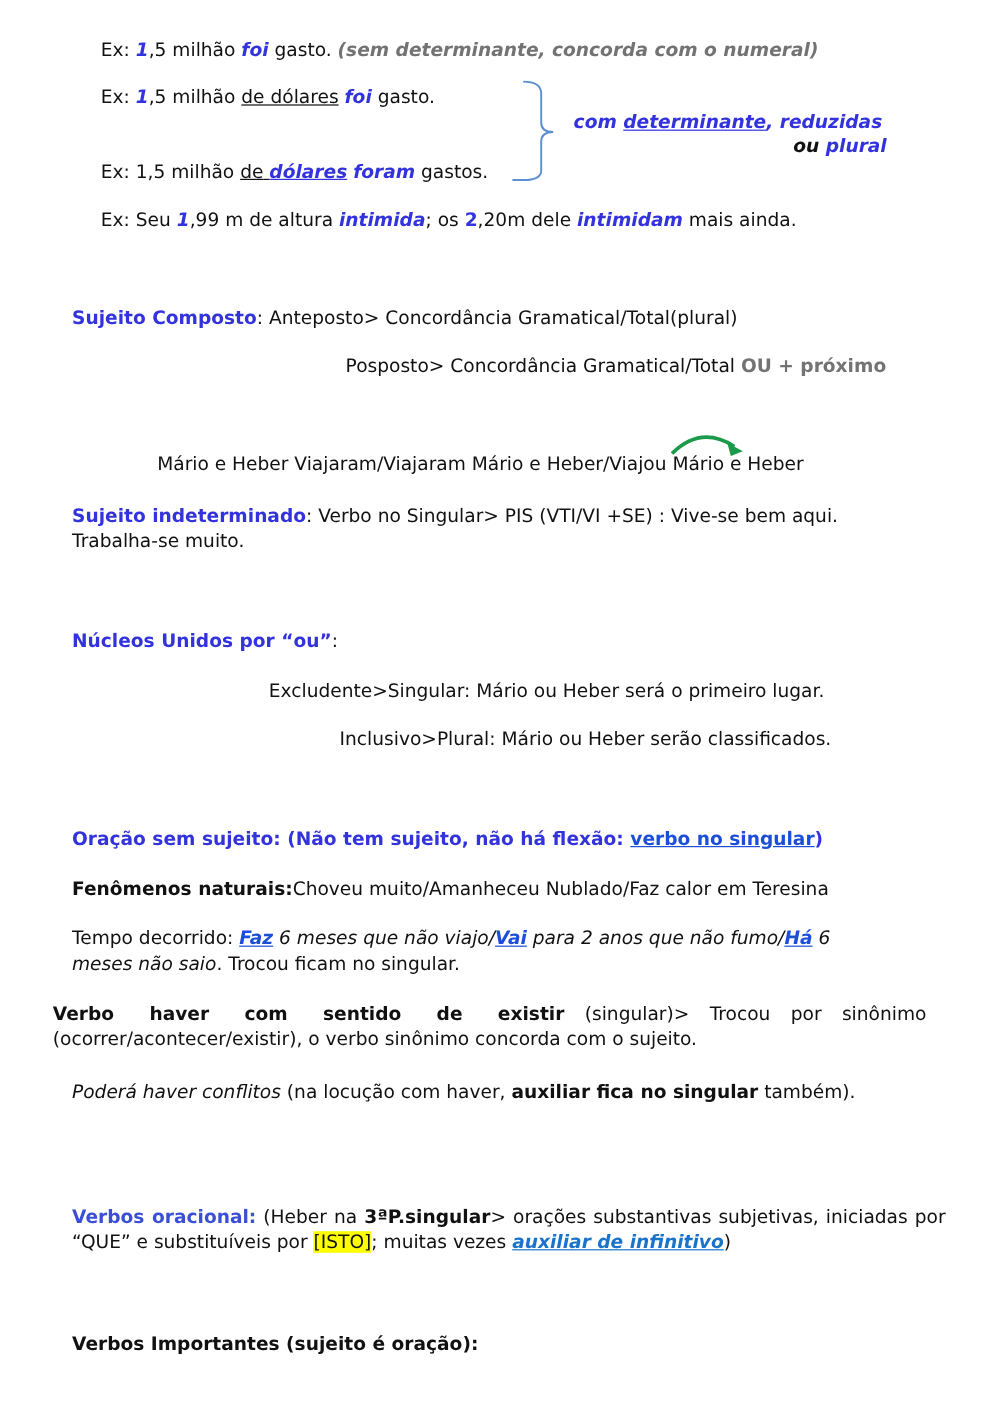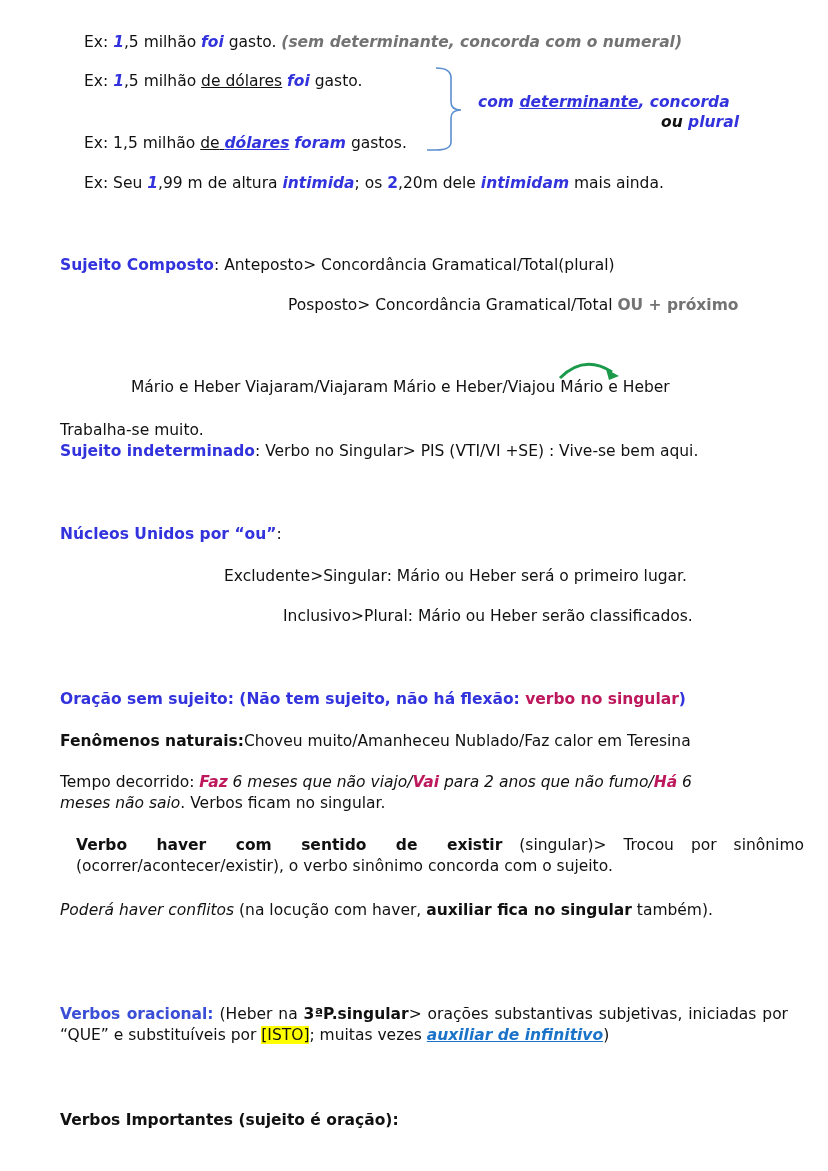--- a/index.html
+++ b/index.html
@@ -3,21 +3,21 @@
   <meta charset="utf-8">
   <style>
     html, body { margin: 0; padding: 0; background: #ffffff; }
     body {
       width: 828px; height: 1171px; position: relative; overflow: hidden;
       font-family: "DejaVu Sans", sans-serif; font-size: 15.5px; color: #111111;
     }
     .line { position: absolute; white-space: nowrap; line-height: 20px; }
     .blue { color: #3333dd; }
     .green { color: #737373; }
-    .purple { color: #be185d; }
+    .purple { color: #1d4ed8; text-decoration: underline; }
     .b { font-weight: bold; }
     .i { font-style: italic; }
     .u { text-decoration: underline; }
     .hl { background: #ffff00; }
     .link { color: #1a73c8; font-weight: bold; font-style: italic; text-decoration: underline; }
     .block { position: absolute; line-height: 21px; }
     .justify { text-align: justify; text-align-last: left; }
     svg { position: absolute; overflow: visible; }
   </style>
 </head>
@@ -33,21 +33,21 @@
 
 <div class="line" style="left:84px; top:133px;">
   <span>Ex: 1,5 milhão </span><span class="u">de</span><span class="u"> </span><span class="blue b i u">dólares</span><span> </span><span class="blue b i">foram</span><span> gastos.</span>
 </div>
 
 <svg style="left:425px; top:66px;" width="50" height="86">
   <path d="M11 2 Q26 2 26 12 L26 36 Q26 44 36 44 Q26 44 26 52 L26 76 Q26 84 11 84 L2 84" fill="none" stroke="#5b8fd0" stroke-width="1.6"></path>
 </svg>
 
 <div class="line" style="left:478px; top:92px;">
-  <span class="blue b i">com </span><span class="blue b i u">determinante</span><span class="blue b i">, concorda</span>
+  <span class="blue b i">com </span><span class="blue b i u">determinante</span><span class="blue b i">, reduzidas</span>
 </div>
 <div class="line" style="left:661px; top:112px;text-align:right;">
   <span class="b i">ou</span><span class="blue b i"> plural</span>
 </div>
 
 <div class="line" style="left:84px; top:173px;">
   <span>Ex: Seu </span><span class="blue b i">1</span><span>,99 m de altura </span><span class="blue b i">intimida</span><span>; os </span><span class="blue b">2</span><span>,20m dele </span><span class="blue b i">intimidam</span><span> mais ainda.</span>
 </div>
 
 <div class="line" style="left:60px; top:255px;">
@@ -60,22 +60,22 @@
 <svg style="left:556px; top:360px;" width="70" height="22">
   <path d="M4 18 Q28 -6 56 12" fill="none" stroke="#1a9a4a" stroke-width="3"></path>
   <polygon points="50,9 63,16 53,20" fill="#1a9a4a"></polygon>
 </svg>
 
 <div class="line" style="left:131px; top:377px;">
   <span>Mário e Heber Viajaram/Viajaram Mário e Heber/Viajou Mário e Heber</span>
 </div>
 
 <div class="block" style="left:60px; top:420px; width:720px;">
+  <div style="white-space:nowrap;"><span class="blue b">Sujeito indeterminado</span><span>: Verbo no Singular&gt; PIS (VTI/VI +SE) : Vive-se bem aqui.</span></div>
   <div>Trabalha-se muito.</div>
-  <div style="white-space:nowrap;"><span class="blue b">Sujeito indeterminado</span><span>: Verbo no Singular&gt; PIS (VTI/VI +SE) : Vive-se bem aqui.</span></div>
 </div>
 
 <div class="line" style="left:60px; top:524px;">
   <span class="blue b">Núcleos Unidos por “ou”</span><span>:</span>
 </div>
 <div class="line" style="left:224px; top:566px;">
   <span>Excludente&gt;Singular: Mário ou Heber será o primeiro lugar.</span>
 </div>
 <div class="line" style="left:283px; top:606px;">
   <span>Inclusivo&gt;Plural: Mário ou Heber serão classificados.</span>
@@ -83,24 +83,24 @@
 
 <div class="line" style="left:60px; top:689px;">
   <span class="blue b">Oração sem sujeito: (Não tem sujeito, não há flexão: </span><span class="purple b">verbo no singular</span><span class="blue b">)</span>
 </div>
 <div class="line" style="left:60px; top:731px;">
   <span class="b">Fenômenos naturais:</span><span>Choveu muito/Amanheceu Nublado/Faz calor em Teresina</span>
 </div>
 
 <div class="block" style="left:60px; top:772px; width:720px;">
   <div style="white-space:nowrap;"><span>Tempo decorrido: </span><span class="purple b i">Faz</span><span class="i"> 6 meses que não viajo/</span><span class="purple b i">Vai</span><span class="i"> para 2 anos que não fumo/</span><span class="purple b i">Há</span><span class="i"> 6</span></div>
-  <div><span class="i">meses não saio</span><span>. Verbos ficam no singular.</span></div>
+  <div><span class="i">meses não saio</span><span>. Trocou ficam no singular.</span></div>
 </div>
 
-<div class="block justify" style="left:76px; top:835px; width:728px;">
+<div class="block justify" style="left:44px; top:835px; width:728px;">
   <span class="b" style="word-spacing:12px;">Verbo haver com sentido de existir</span><span> (singular)&gt; Trocou por sinônimo (ocorrer/acontecer/existir),  o verbo sinônimo concorda com o sujeito.</span>
 </div>
 
 <div class="block" style="left:60px; top:900px; width:728px;">
   <div style="white-space:nowrap;"><span class="i">Poderá haver conflitos</span><span> (na locução com haver, </span><span class="b">auxiliar fica no singular</span><span> também).</span></div>
 </div>
 
 <div class="block justify" style="left:60px; top:1004px; width:728px;">
   <span class="blue b" style="color:#3a4fd6;">Verbos oracional:</span><span> (Heber na </span><span class="b">3ªP.singular</span><span>&gt; orações substantivas subjetivas, iniciadas por “QUE” e substituíveis por </span><span class="hl">[ISTO]</span><span>; muitas vezes </span><span class="link">auxiliar de infinitivo</span><span>)</span>
 </div>

